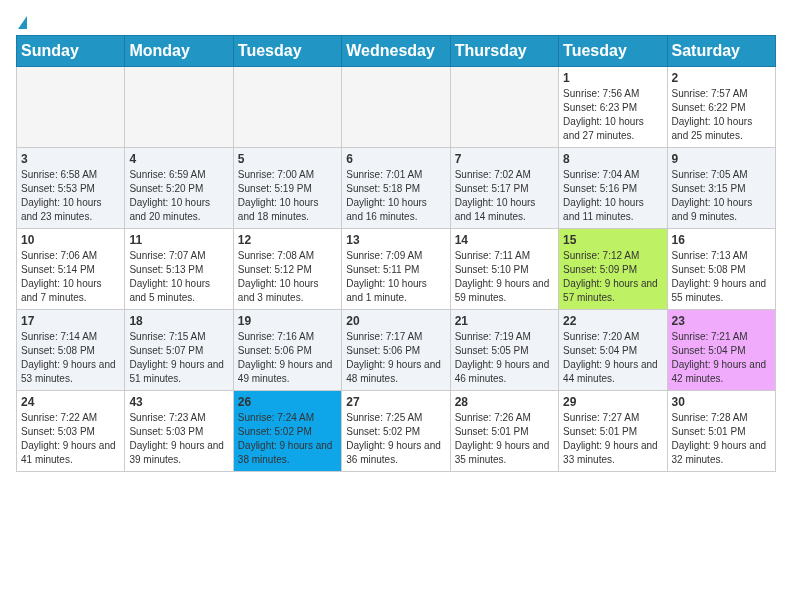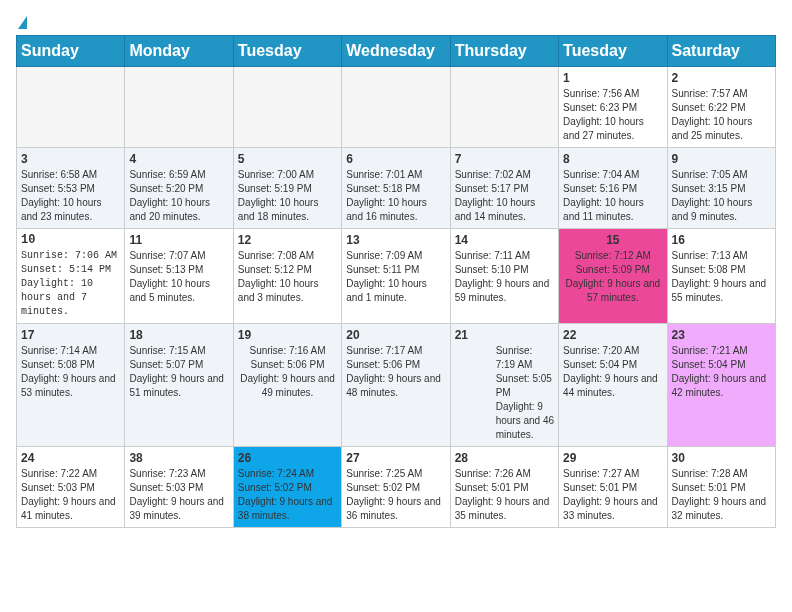--- a/index.html
+++ b/index.html
@@ -164,21 +164,21 @@
 Daylight: 10 hours and 11 minutes.</div>
         </td>
         <td style="background: rgb(240, 244, 248);">
           <span class="day-number">9</span>
           <div class="day-info" style="white-space: pre-line;">Sunrise: 7:05 AM
 Sunset: 3:15 PM
 Daylight: 10 hours and 9 minutes.</div>
         </td>
       </tr>
       <tr>
-        <td style="background: rgb(255, 255, 255); font-family: Liberation Mono, monospace;">
+        <td style="background: rgb(255, 255, 255);">
           <span class="day-number">10</span>
           <div class="day-info" style="white-space: pre-line;">Sunrise: 7:06 AM
 Sunset: 5:14 PM
 Daylight: 10 hours and 7 minutes.</div>
         </td>
         <td style="background: rgb(255, 255, 255);">
           <span class="day-number">11</span>
           <div class="day-info" style="white-space: pre-line;">Sunrise: 7:07 AM
 Sunset: 5:13 PM
 Daylight: 10 hours and 5 minutes.</div>
@@ -194,21 +194,21 @@
           <div class="day-info" style="white-space: pre-line;">Sunrise: 7:09 AM
 Sunset: 5:11 PM
 Daylight: 10 hours and 1 minute.</div>
         </td>
         <td style="background: rgb(255, 255, 255);">
           <span class="day-number">14</span>
           <div class="day-info" style="white-space: pre-line;">Sunrise: 7:11 AM
 Sunset: 5:10 PM
 Daylight: 9 hours and 59 minutes.</div>
         </td>
-        <td style="background: #ec4899; text-align: center;">
+        <td style="background: #bef264;">
           <span class="day-number">15</span>
           <div class="day-info" style="white-space: pre-line;">Sunrise: 7:12 AM
 Sunset: 5:09 PM
 Daylight: 9 hours and 57 minutes.</div>
         </td>
         <td style="background: rgb(255, 255, 255);">
           <span class="day-number">16</span>
           <div class="day-info" style="white-space: pre-line;">Sunrise: 7:13 AM
 Sunset: 5:08 PM
 Daylight: 9 hours and 55 minutes.</div>
@@ -222,33 +222,33 @@
 Daylight: 9 hours and 53 minutes.</div>
         </td>
         <td style="background: rgb(240, 244, 248);">
           <span class="day-number">18</span>
           <div class="day-info" style="white-space: pre-line;">Sunrise: 7:15 AM
 Sunset: 5:07 PM
 Daylight: 9 hours and 51 minutes.</div>
         </td>
         <td style="background: rgb(240, 244, 248);">
           <span class="day-number">19</span>
-          <div class="day-info" style="white-space: pre-line; text-align: center;">Sunrise: 7:16 AM
+          <div class="day-info" style="white-space: pre-line;">Sunrise: 7:16 AM
 Sunset: 5:06 PM
 Daylight: 9 hours and 49 minutes.</div>
         </td>
         <td style="background: rgb(240, 244, 248);">
           <span class="day-number">20</span>
           <div class="day-info" style="white-space: pre-line;">Sunrise: 7:17 AM
 Sunset: 5:06 PM
 Daylight: 9 hours and 48 minutes.</div>
         </td>
         <td style="background: rgb(240, 244, 248);">
           <span class="day-number">21</span>
-          <div class="day-info" style="white-space: pre-line; margin-left: 41px;">Sunrise: 7:19 AM
+          <div class="day-info" style="white-space: pre-line;">Sunrise: 7:19 AM
 Sunset: 5:05 PM
 Daylight: 9 hours and 46 minutes.</div>
         </td>
         <td style="background: rgb(240, 244, 248);">
           <span class="day-number">22</span>
           <div class="day-info" style="white-space: pre-line;">Sunrise: 7:20 AM
 Sunset: 5:04 PM
 Daylight: 9 hours and 44 minutes.</div>
         </td>
         <td style="background: #f0abfc;">
@@ -259,21 +259,21 @@
         </td>
       </tr>
       <tr>
         <td style="background: rgb(255, 255, 255);">
           <span class="day-number">24</span>
           <div class="day-info" style="white-space: pre-line;">Sunrise: 7:22 AM
 Sunset: 5:03 PM
 Daylight: 9 hours and 41 minutes.</div>
         </td>
         <td style="background: rgb(255, 255, 255);">
-          <span class="day-number">38</span>
+          <span class="day-number">43</span>
           <div class="day-info" style="white-space: pre-line;">Sunrise: 7:23 AM
 Sunset: 5:03 PM
 Daylight: 9 hours and 39 minutes.</div>
         </td>
         <td style="background: #0ea5e9;">
           <span class="day-number">26</span>
           <div class="day-info" style="white-space: pre-line;">Sunrise: 7:24 AM
 Sunset: 5:02 PM
 Daylight: 9 hours and 38 minutes.</div>
         </td>

